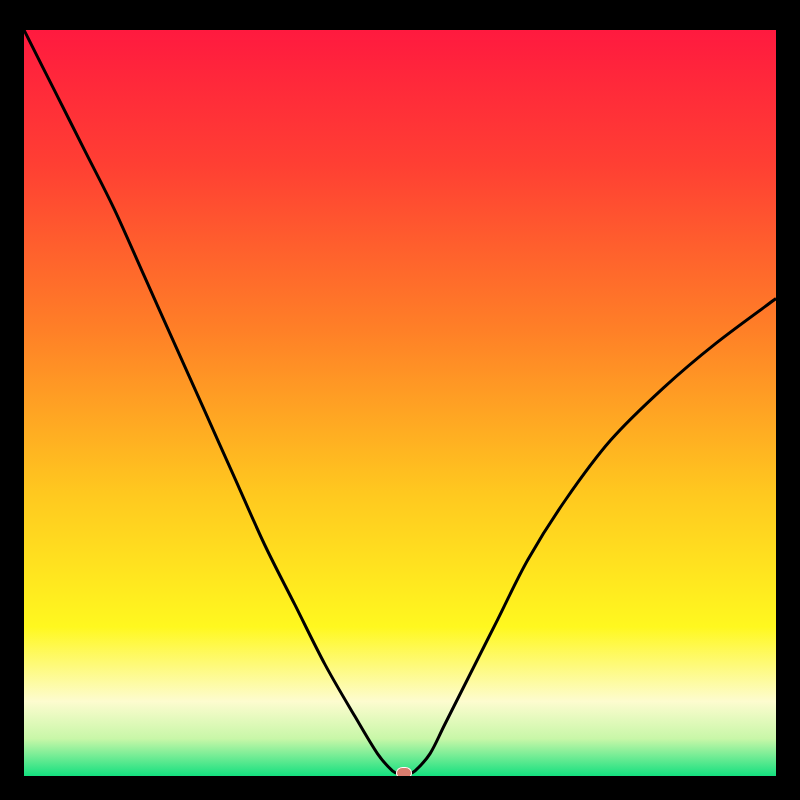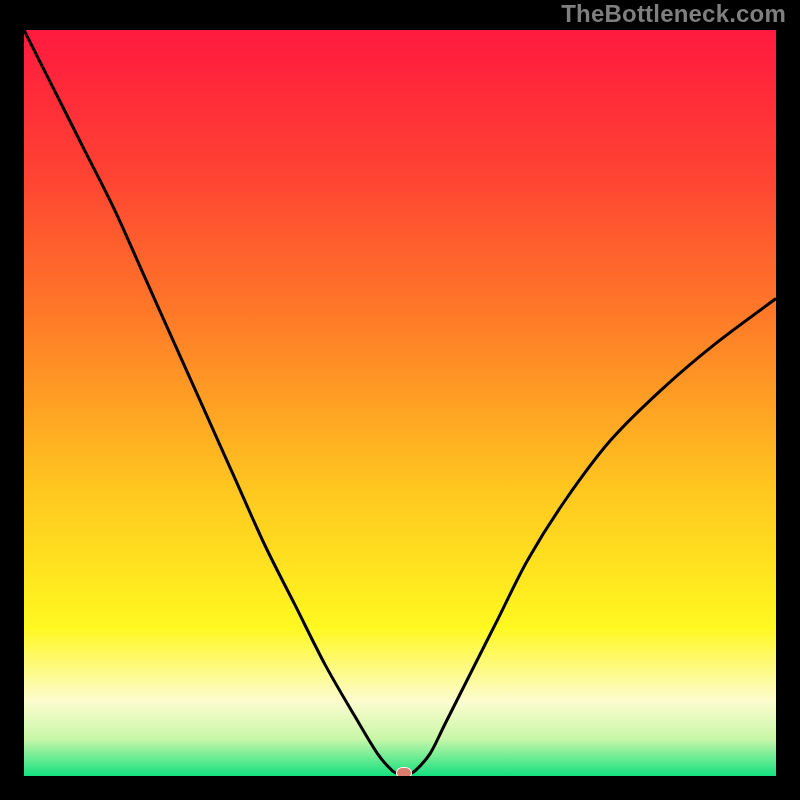--- a/index.html
+++ b/index.html
@@ -45,21 +45,20 @@
     position: absolute;
     border-radius: 50% / 60%;
     z-index: 3;
   }
 </style>
 </head>
 <body>
 
 <div class="figure">
 
-  <div class="watermark">TheBottleneck.com</div>
 
   <div class="plot-area">
     <svg class="chart" viewBox="0 0 752 746" preserveAspectRatio="none">
       <defs>
         <linearGradient id="bgGrad" x1="0" y1="0" x2="0" y2="1">
             <stop offset="0.0%" stop-color="#ff1a3f"></stop>
             <stop offset="18.0%" stop-color="#ff3f33"></stop>
             <stop offset="40.0%" stop-color="#ff7f27"></stop>
             <stop offset="62.0%" stop-color="#ffc81f"></stop>
             <stop offset="80.0%" stop-color="#fff81f"></stop>

